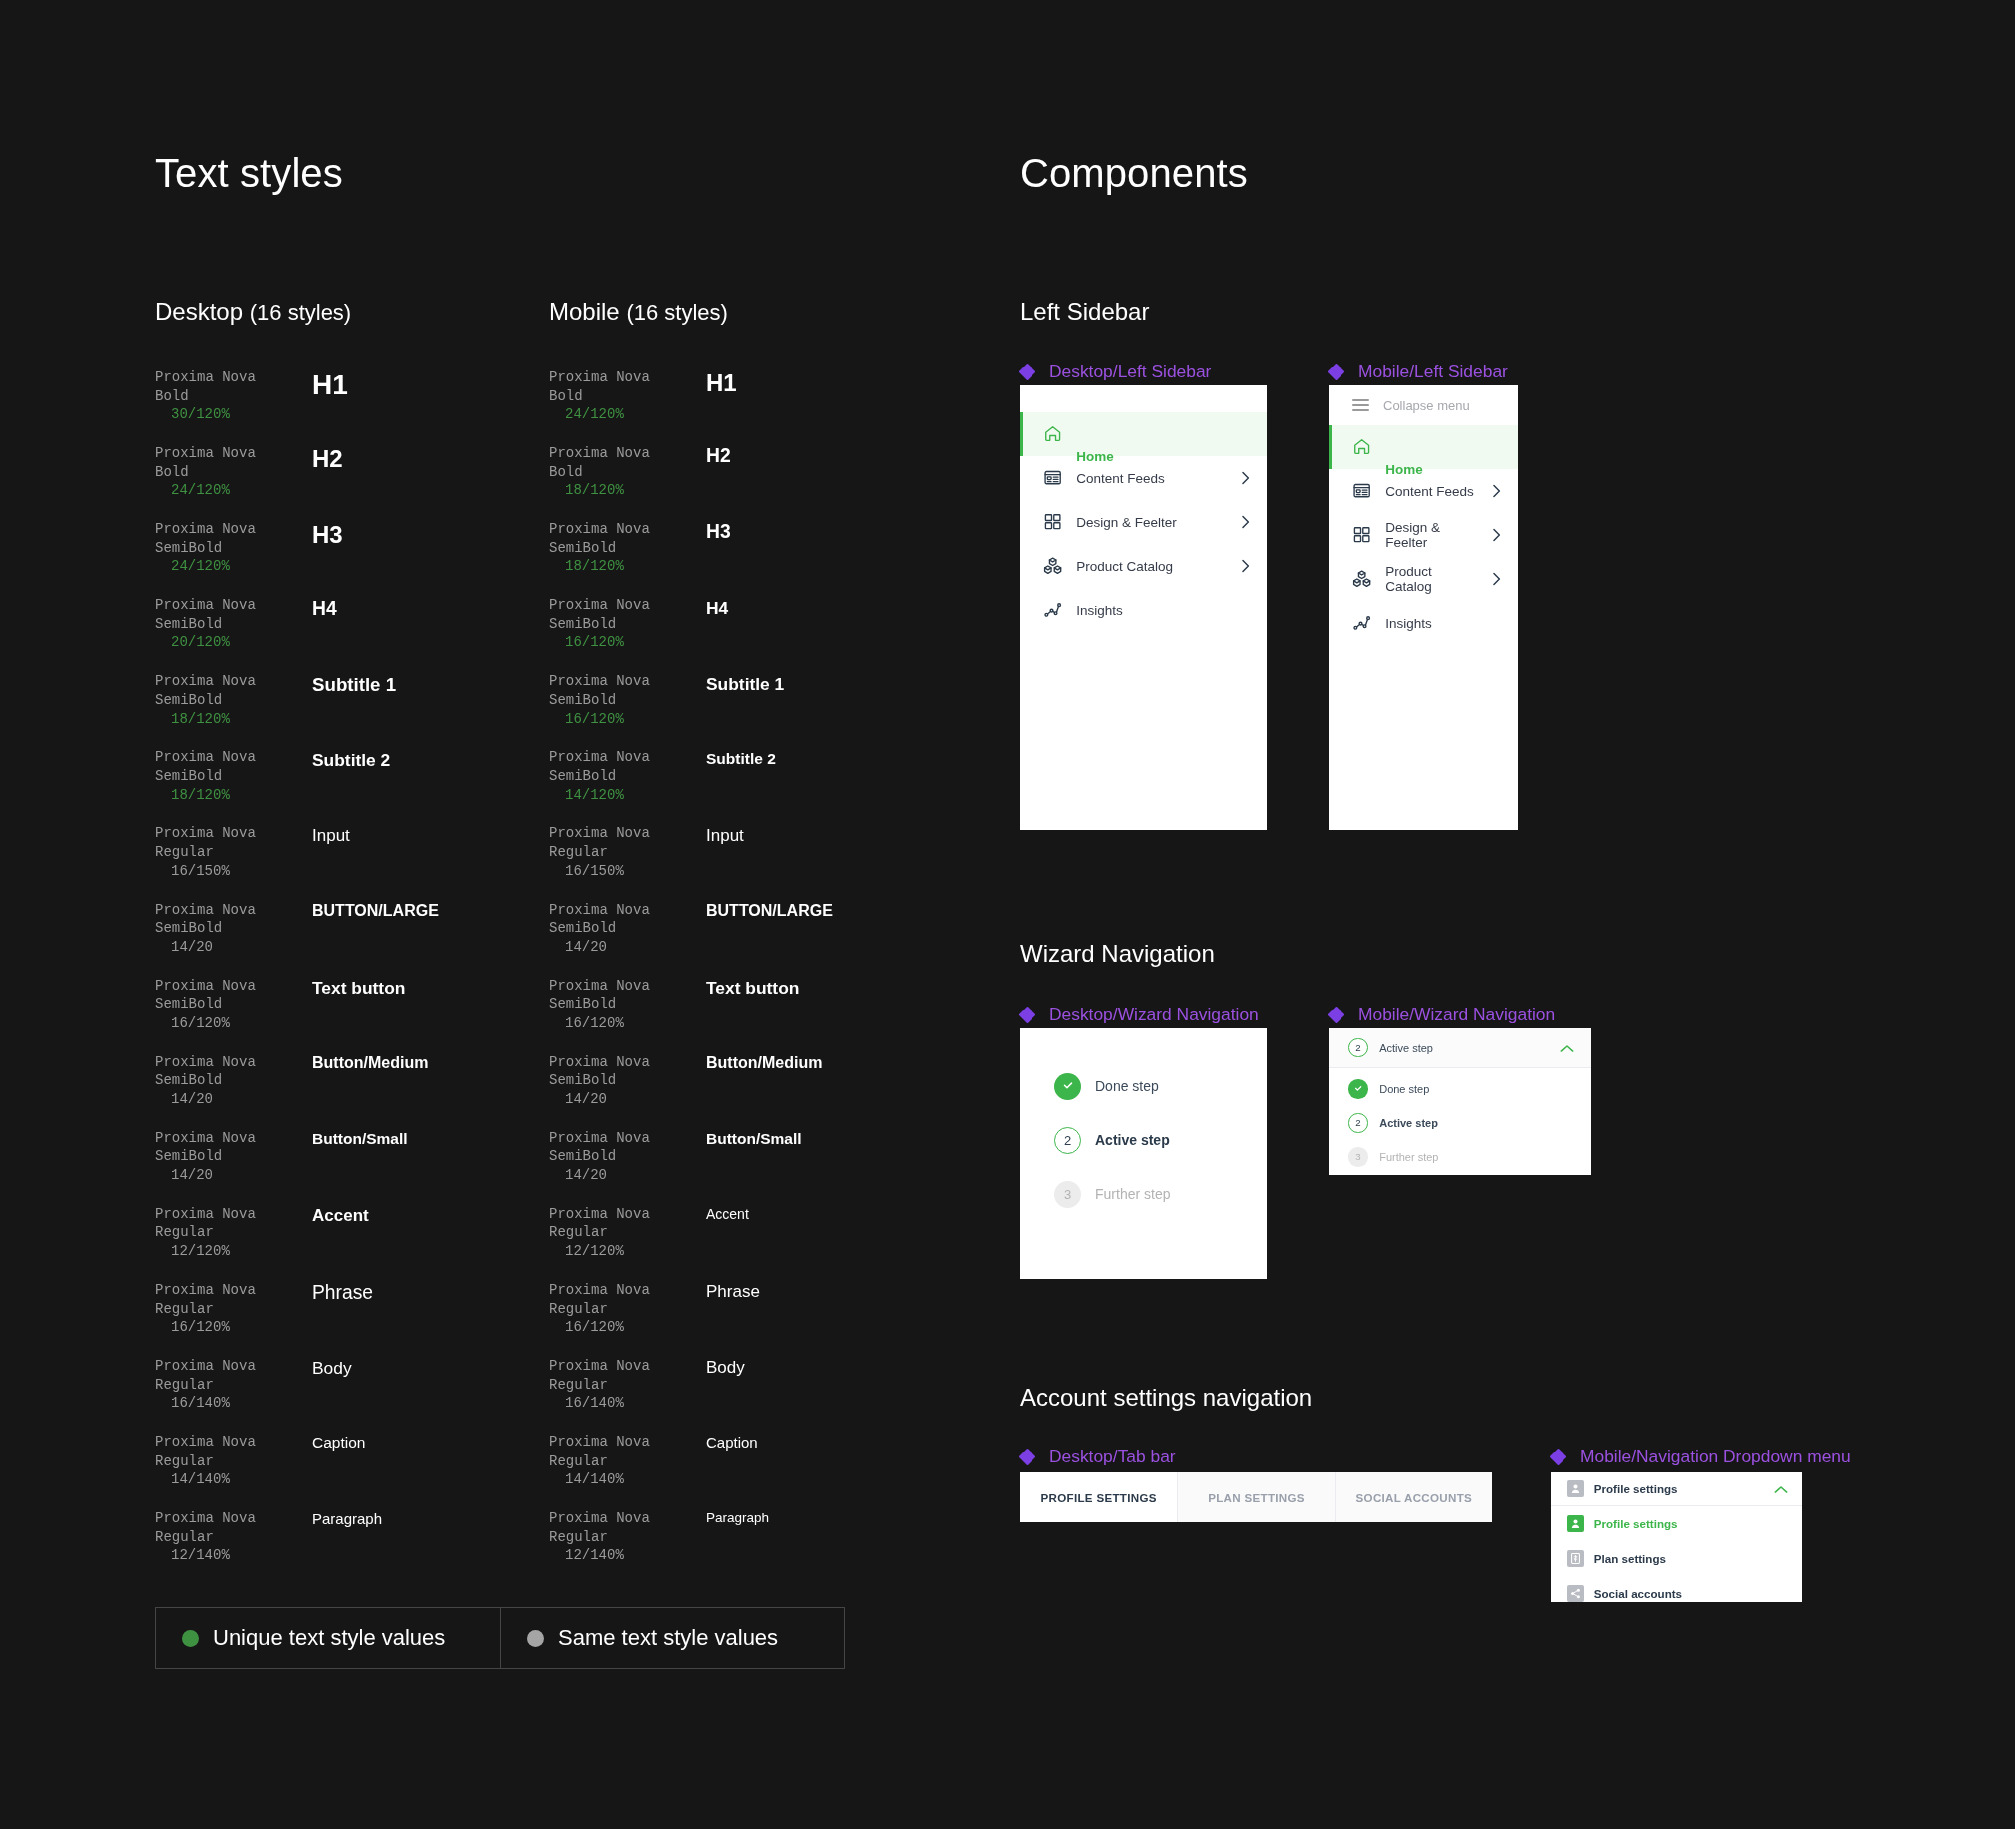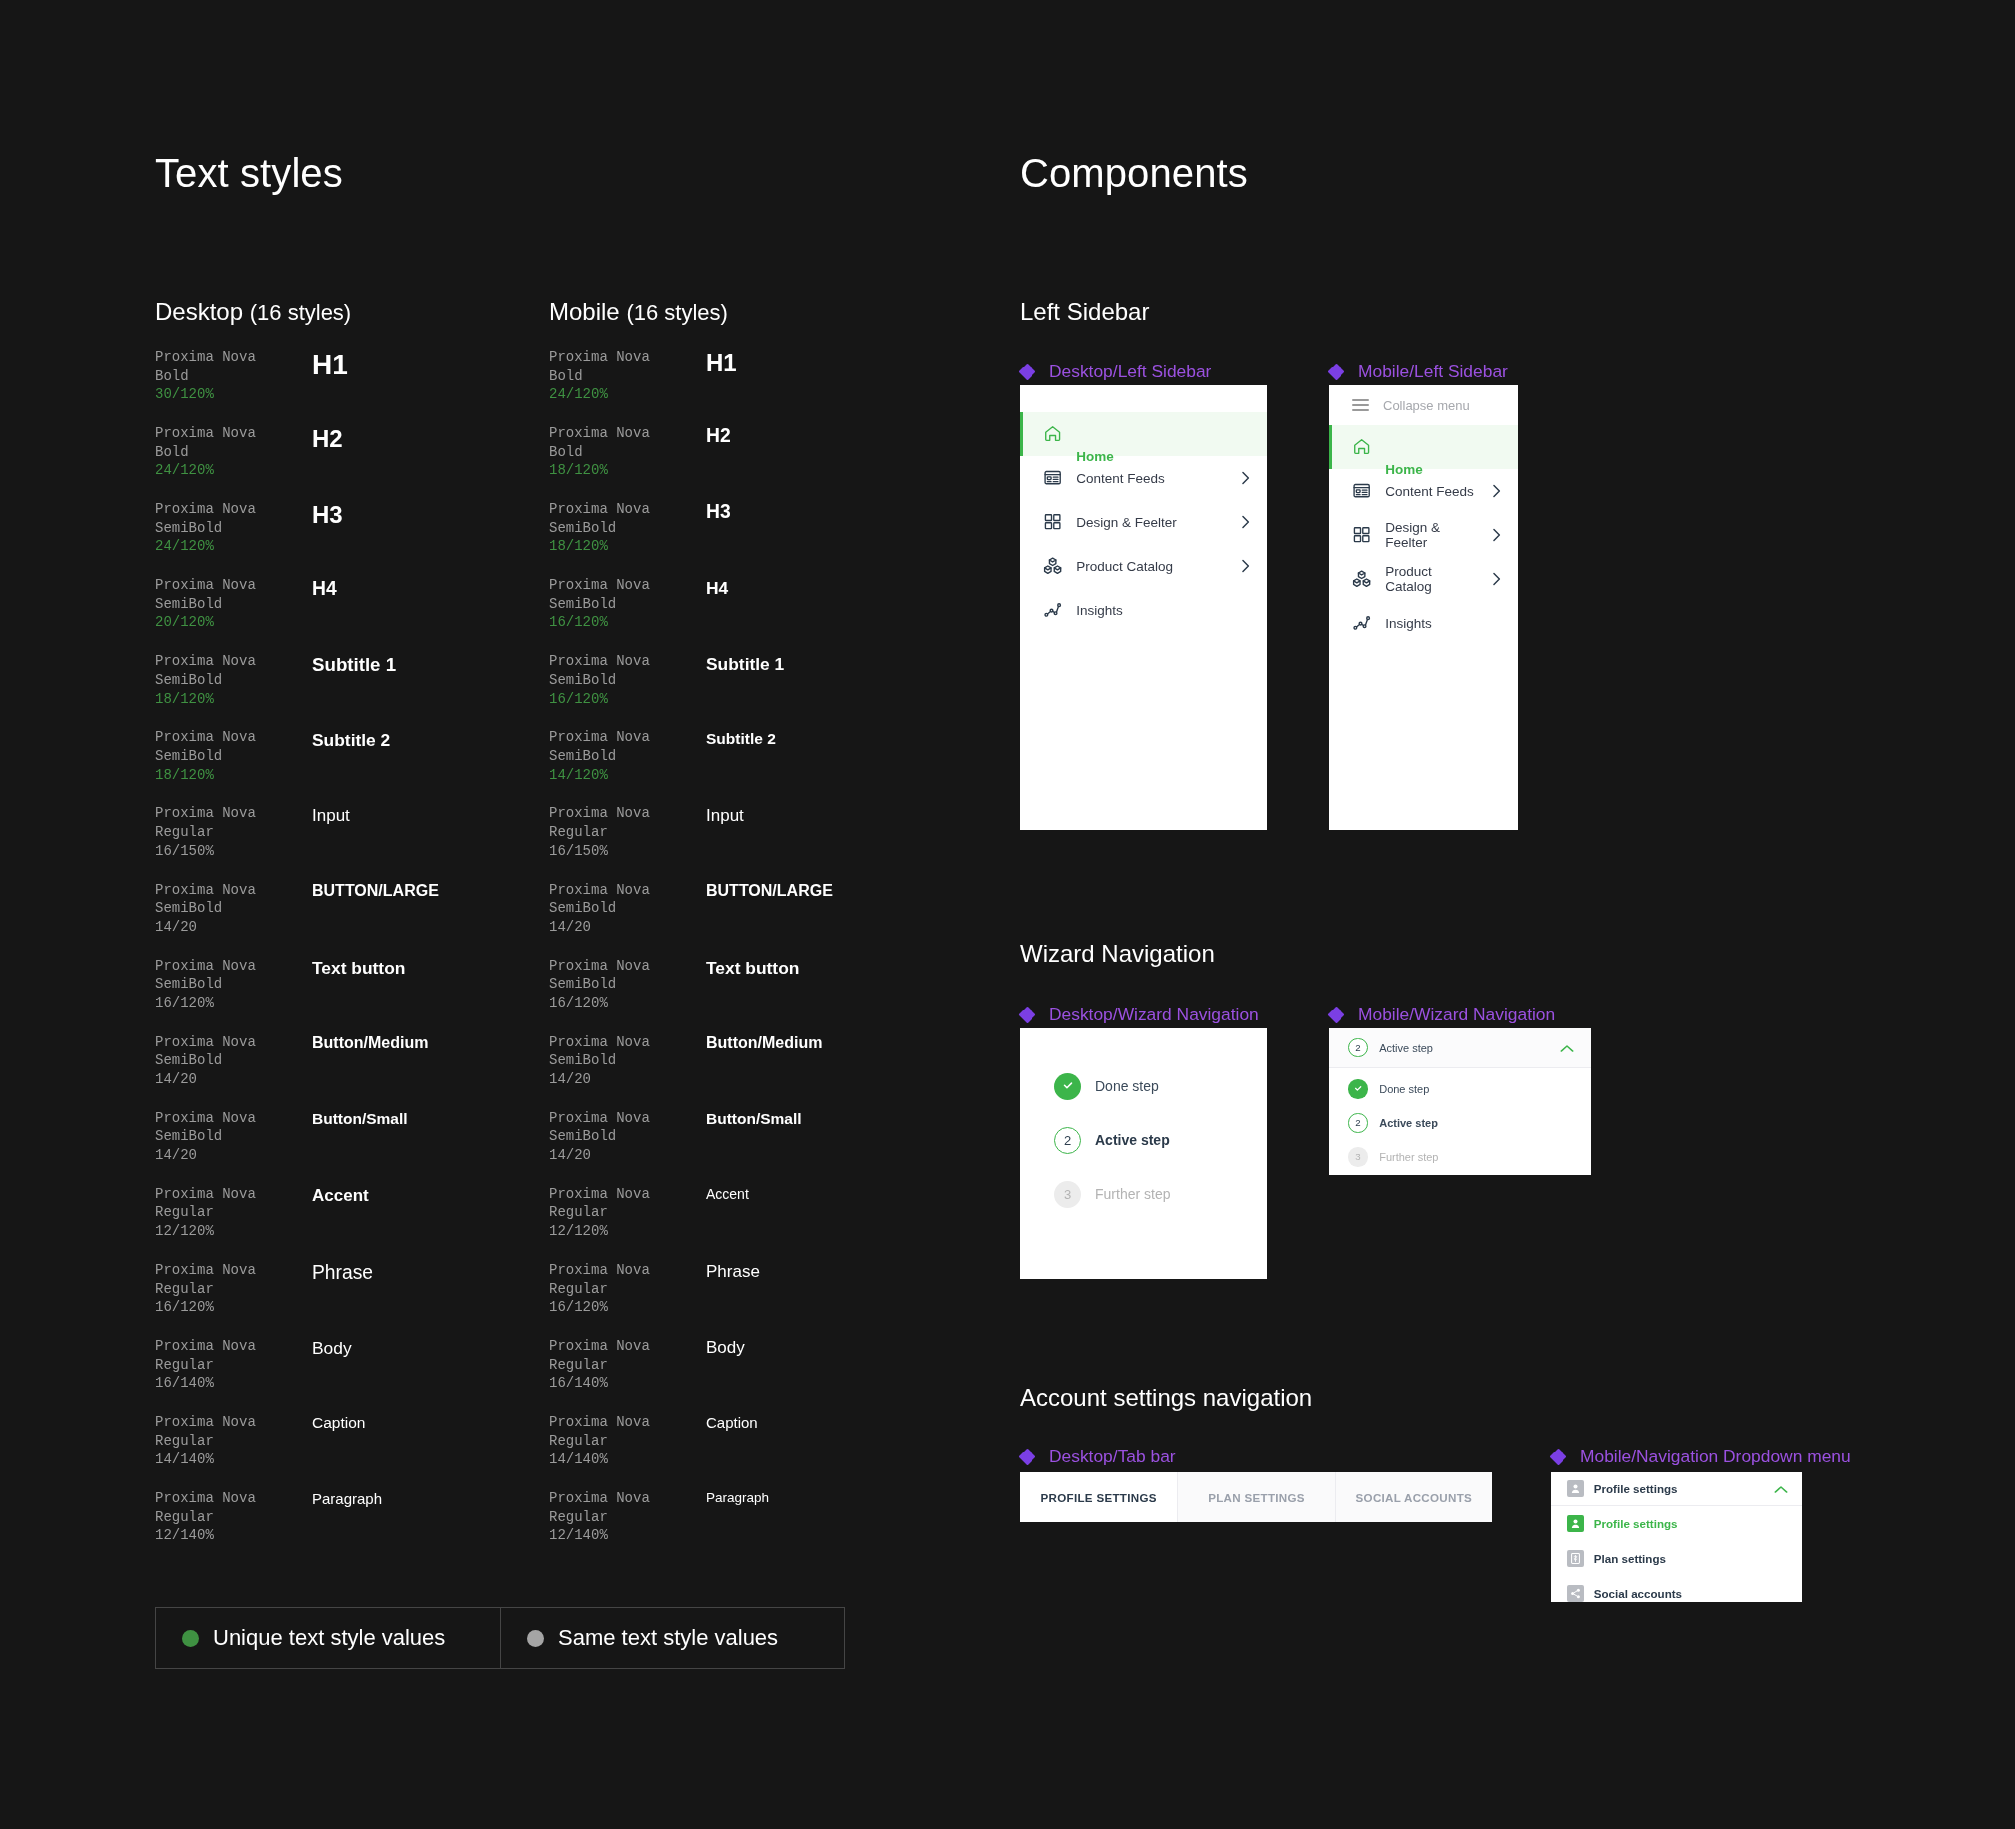--- a/index.html
+++ b/index.html
@@ -28,40 +28,40 @@
     color: #ffffff;
     font-size: 24px;
     font-weight: 400;
     white-space: nowrap;
   }
   .col-head .cnt { font-size: 22px; }
   #desktop-col-head { left: 155px; top: 298px; }
   #mobile-col-head  { left: 549px; top: 298px; }
 
   
-  .style-col { position: absolute; top: 348px; }
+  .style-col { position: absolute; top: 368px; }
   #desktop-style-col { left: 155px; }
   #mobile-style-col  { left: 549px; }
 
   .style-row {
     position: relative;
     display: flex;
     align-items: flex-start;
     width: 361px;
   }
   .style-spec {
     width: 157px;
     flex: 0 0 157px;
     font-family: "Liberation Mono", "DejaVu Sans Mono", monospace;
     font-size: 14px;
     line-height: 18.6px;
     color: #9b9b9b;
     white-space: pre;
   }
-  .style-spec .size { display: block; }
+  .style-spec .size { display: block; margin-left: 16px; }
   .style-spec .size.unique { color: #3f9142; }
   .style-spec .size.same   { color: #9b9b9b; }
 
   .style-sample {
     flex: 1 1 auto;
     color: #ffffff;
     padding-top: 1.3px;
   }
 
   

